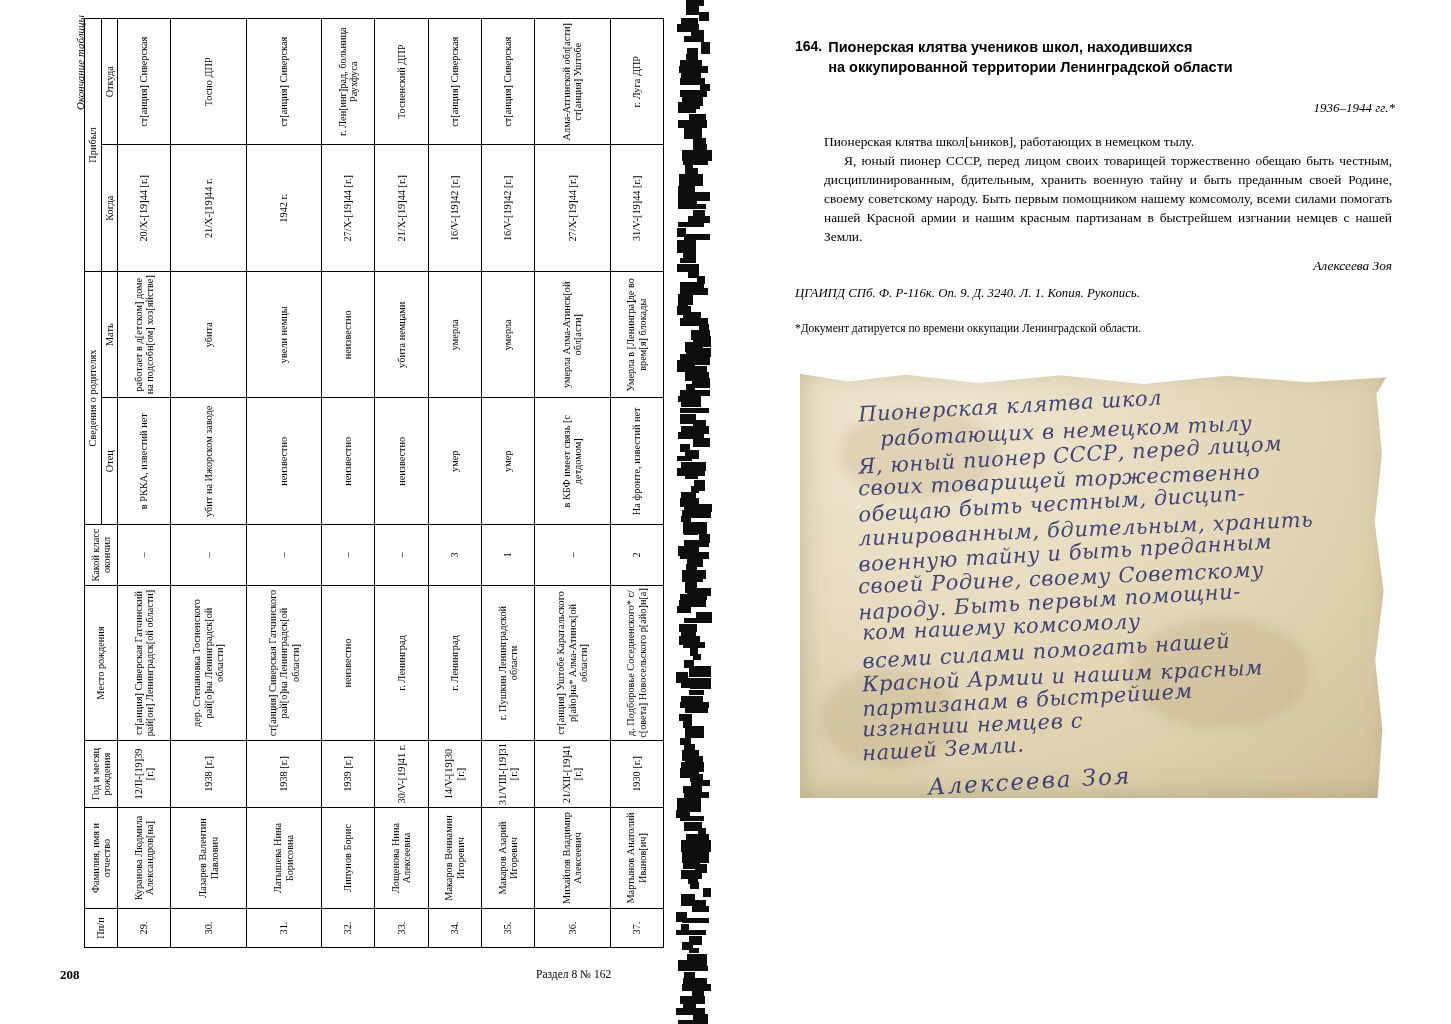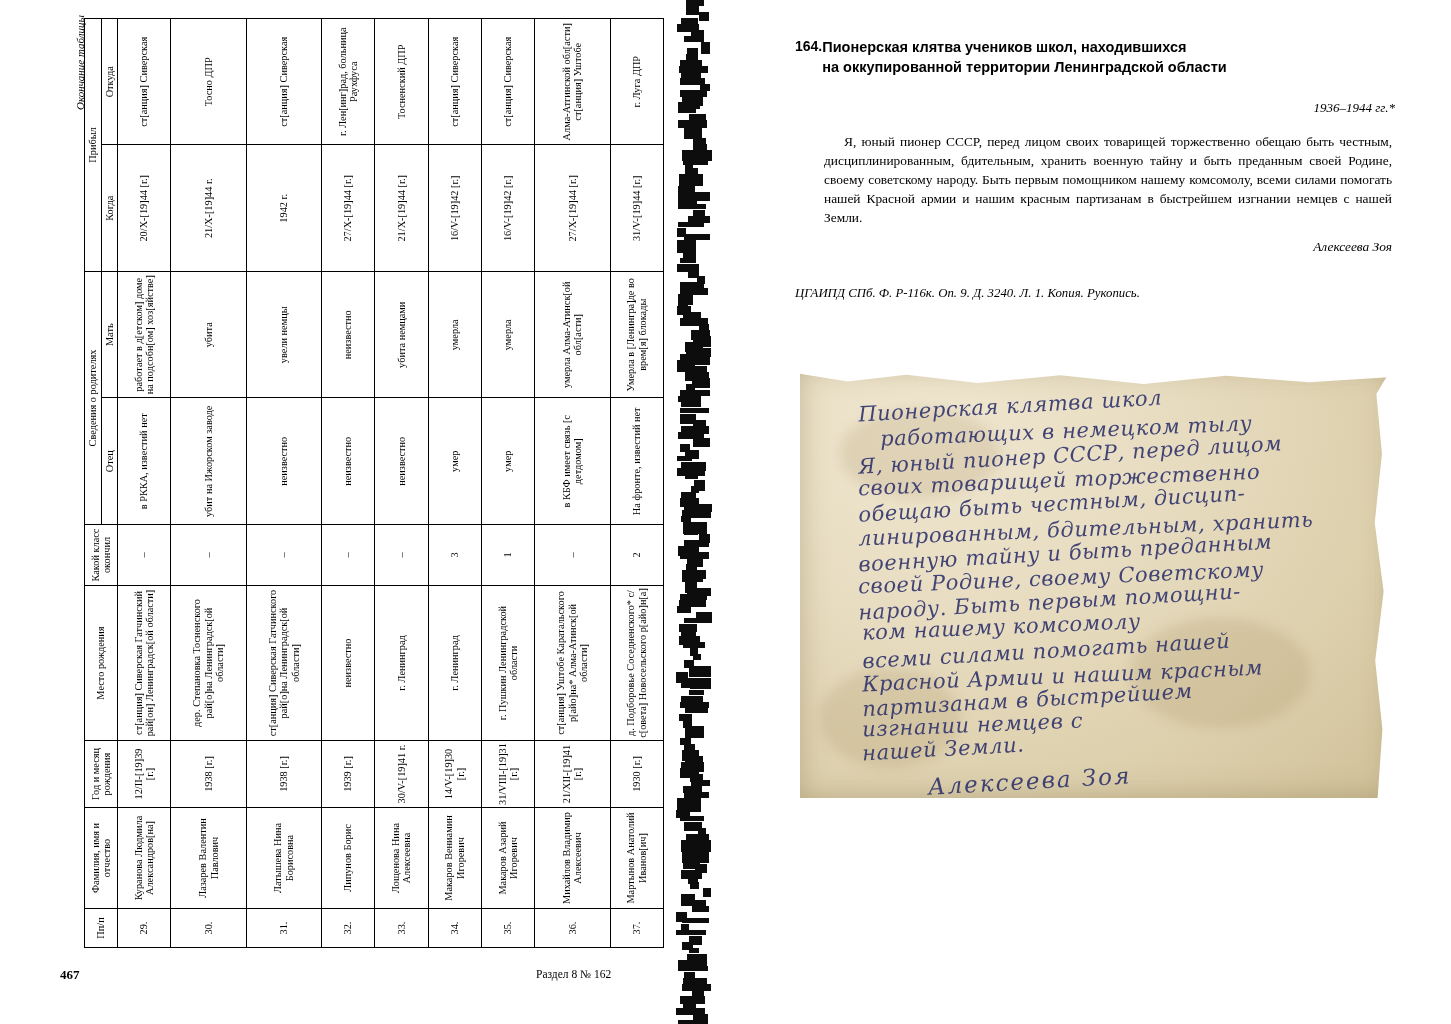--- a/index.html
+++ b/index.html
@@ -110,21 +110,21 @@
   #right-page {
     position: absolute;
     left: 712px; top: 0;
     width: 739px; height: 1024px;
   }
   #doc-head {
     position: absolute;
     left: 83px; top: 38px;
     width: 600px;
     display: flex;
-    gap: 0;
+    gap: 6px;
   }
   #doc-num {
     font-family: "Liberation Sans", sans-serif;
     font-weight: bold;
     font-size: 14px;
   }
   #doc-title {
     font-family: "Liberation Sans", sans-serif;
     font-weight: bold;
     font-size: 14.5px;
@@ -334,21 +334,21 @@
               <td class="c-fath">На фронте, известий нет</td>
               <td class="c-moth">Умерла в [Ленингра]де во врем[я] блокады</td>
               <td class="c-when">31/V-[19]44 [г.]</td>
               <td class="c-where">г. Луга ДПР</td>
             </tr>
           </tbody>
       </table>
     </div>
   </div>
 
-  <div class="folio" id="folio-left">467</div>
+  <div class="folio" id="folio-left">208</div>
   <div class="folio" id="foot-center-left">Раздел 8    № 162</div>
 </div>
 
 <div id="gutter">
     <div class="stripe" style="left: 9.65168px; top: 0px; width: 18.7891px; height: 5.80832px;"></div>
     <div class="stripe" style="left: 10.0309px; top: 6px; width: 13.3675px; height: 8.54468px;"></div>
     <div class="stripe" style="left: 23.0895px; top: 12px; width: 9.72828px; height: 9.12594px;"></div>
     <div class="stripe" style="left: 5.3935px; top: 18px; width: 17.0381px; height: 10.4688px;"></div>
     <div class="stripe" style="left: 1.03663px; top: 24px; width: 22.4637px; height: 8.48986px;"></div>
     <div class="stripe" style="left: 15.3398px; top: 30px; width: 13.1717px; height: 6.10584px;"></div>
@@ -522,25 +522,27 @@
 <div id="right-page">
 
   <div id="doc-head">
     <div id="doc-num">164.</div>
     <div id="doc-title">Пионерская клятва учеников школ, находившихся<br>на оккупированной территории Ленинградской области</div>
   </div>
 
   <div id="doc-date">1936–1944 гг.*</div>
 
   <div id="doc-body">
+    <p>Пионерская клятва школ[ьников], работающих в немецком тылу.</p>
     <p class="ind">Я, юный пионер СССР, перед лицом своих товарищей торжественно обещаю быть честным, дисциплинированным, бдительным, хранить военную тайну и быть преданным своей Родине, своему советскому народу. Быть первым помощником нашему комсомолу, всеми силами помогать нашей Красной армии и нашим красным партизанам в быстрейшем изгнании немцев с нашей Земли.</p>
     <div id="signature">Алексеева Зоя</div>
   </div>
 
   <div id="archive-ref">ЦГАИПД СПб. Ф. Р-116к. Оп. 9. Д. 3240. Л. 1. Копия. Рукопись.</div>
+  <div id="footnote">*Документ датируется по времени оккупации Ленинградской области.</div>
 
   <div id="facsimile">
     <div class="torn-top"></div>
     <div class="torn-right"></div>
     <div class="stain" style="left:40px;top:40px;width:160px;height:90px;"></div>
     <div class="stain" style="left:330px;top:250px;width:180px;height:110px;"></div>
     <div class="stain" style="left:20px;top:300px;width:140px;height:100px;"></div>
     <div id="hw-lines">
         <div class="hw" style="left: 58px; top: 26px;">Пионерская клятва школ</div>
         <div class="hw l2" style="left: 80px; top: 50.5px;">работающих в немецком тылу</div>

